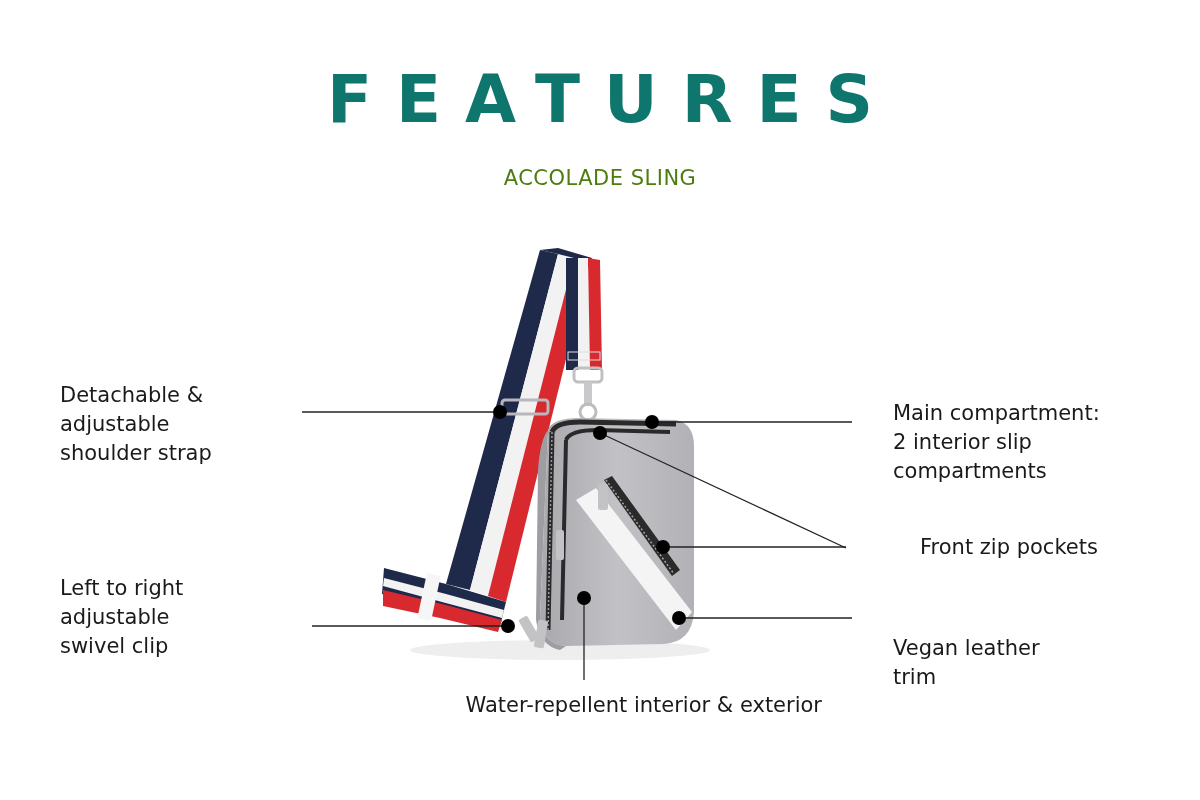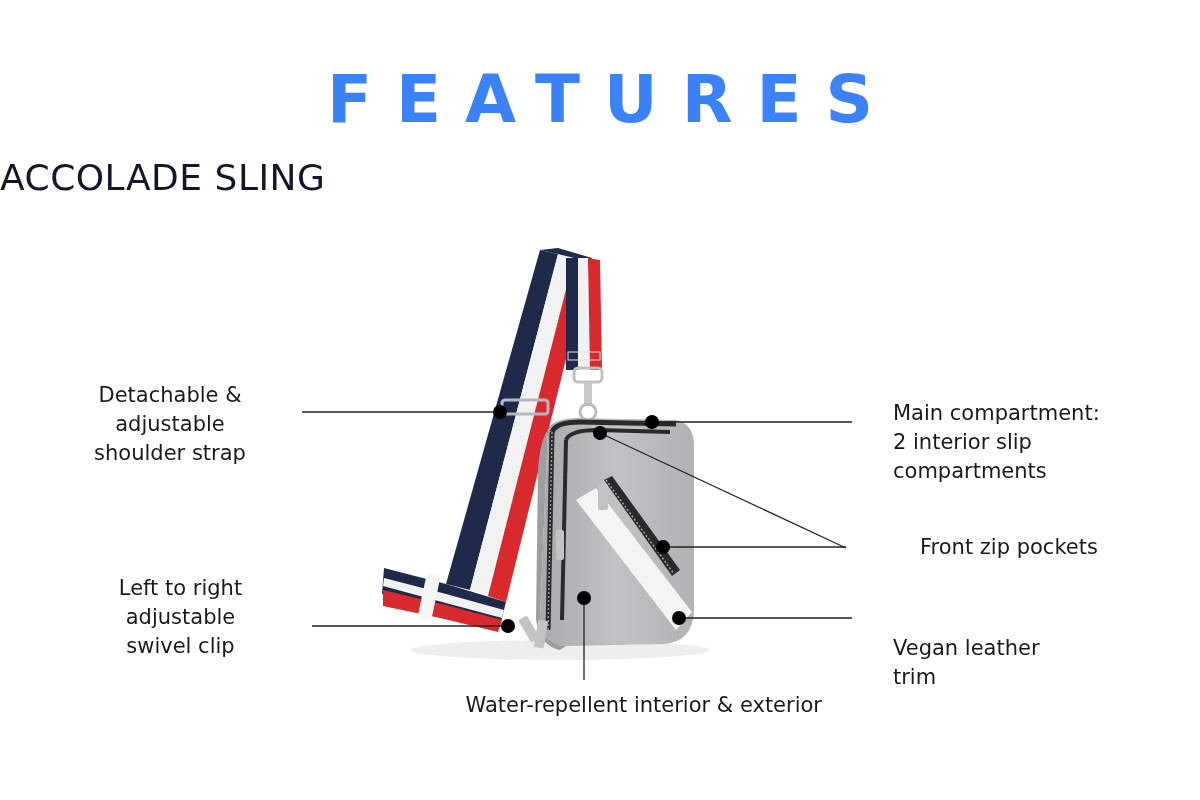--- a/index.html
+++ b/index.html
@@ -1,20 +1,20 @@
 <!DOCTYPE html>
 <html><head>
 <meta charset="utf-8">
 <style>
   html, body { margin:0; padding:0; background:#ffffff; }
   body { width:1200px; height:800px; position:relative; overflow:hidden; font-family:"DejaVu Sans", sans-serif; color:#111; }
-  .title { position:absolute; left:0; width:1200px; top:60px; text-align:center; font-family:"DejaVu Sans", sans-serif; font-weight:bold; font-size:66px; letter-spacing:24px; text-indent:24px; color:#3b82f6; line-height:80px; }
-  .subtitle { position:absolute; left:0; width:1200px; top:158px; font-family:"DejaVu Sans", sans-serif; font-size:36px; color:#0f172a; letter-spacing:0.5px; line-height:40px; }
+  .title { position:absolute; left:0; width:1200px; top:60px; text-align:center; font-family:"DejaVu Sans", sans-serif; font-weight:bold; font-size:66px; letter-spacing:24px; text-indent:24px; color:#0f766e; line-height:80px; }
+  .subtitle { position:absolute; left:0; width:1200px; top:158px; text-align:center; font-family:"DejaVu Sans", sans-serif; font-size:21px; color:#4d7c0f; letter-spacing:0.5px; line-height:40px; }
   .label { position:absolute; font-size:21px; line-height:29px; color:#1a1a1a; white-space:pre-line; font-family:"DejaVu Sans", sans-serif; }
-  .right-align { text-align:center; }
+  .right-align { text-align:left; }
   .left-align { text-align:left;margin-left:24px; }
   .center-align { text-align:right; }
   svg.art { position:absolute; left:0; top:0; }
 </style>
 </head>
 <body>
 
 <div class="title">FEATURES</div>
 <div class="subtitle">ACCOLADE SLING</div>
 

